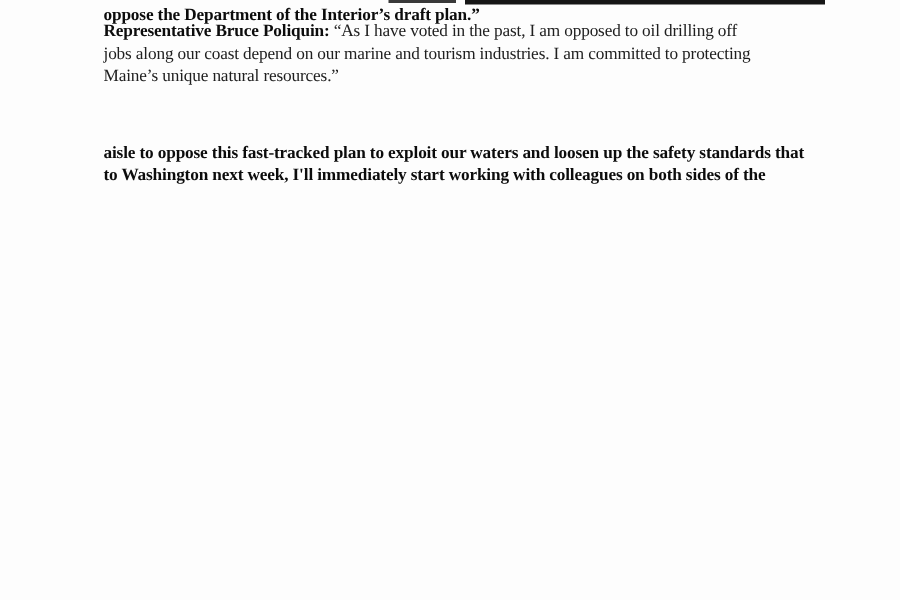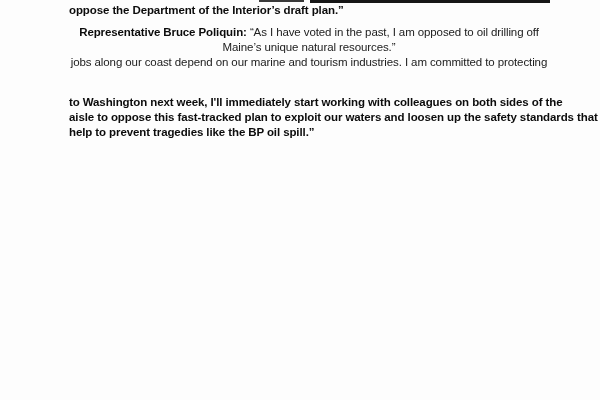--- a/index.html
+++ b/index.html
@@ -6,21 +6,21 @@
     margin: 0;
     padding: 0;
     background: #ffffff;
   }
   .page {
     position: relative;
     width: 600px;
     height: 400px;
     background: #fdfdfd;
     overflow: hidden;
-    font-family: Liberation Sans, sans-serif;
+    font-family: Liberation Serif, serif;
     color: #202020;
   }
   
   .cut-fragment .seg {
     position: absolute;
     top: 0;
     background: #161616;
     display: block;
   }
   .cut-fragment .seg1 { left: 259px; width: 45px; height: 2px; opacity: 0.85; }
@@ -35,44 +35,43 @@
   }
   .para .line {
     white-space: nowrap;
     height: 14.8px;
   }
   .bold, .para .speaker {
     font-weight: 700;
     color: #0c0c0c;
   }
   .p-cut     { top: 3px;  }
-  .p-poliquin{ top: 25px; text-align: center; }
+  .p-poliquin{ top: 14px; }
   .p-pingree { top: 95px; }
 </style>
 </head>
 <body>
 
 <div class="page">
 
   <div class="cut-fragment">
     <span class="seg seg1"></span>
     <span class="seg seg2"></span>
   </div>
 
   <div class="para p-cut bold">
     <div class="line">oppose the Department of the Interior’s draft plan.”</div>
   </div>
 
   <div class="para p-poliquin">
     <div class="line">
       <span class="speaker">Representative Bruce Poliquin:</span><span> “As I have voted in the past, I am opposed to oil drilling off</span>
     </div>
+    <div class="line">jobs along our coast depend on our marine and tourism industries. I am committed to protecting</div>
     <div class="line">Maine’s unique natural resources.”</div>
-    <div class="line">jobs along our coast depend on our marine and tourism industries. I am committed to protecting</div>
   </div>
 
   <div class="para p-pingree bold">
+    <div class="line">aisle to oppose this fast-tracked plan to exploit our waters and loosen up the safety standards that</div>
     <div class="line">to Washington next week, I'll immediately start working with colleagues on both sides of the</div>
-    <div class="line">aisle to oppose this fast-tracked plan to exploit our waters and loosen up the safety standards that</div>
-    <div class="line">help to prevent tragedies like the BP oil spill.”</div>
   </div>
 
 </div>
 
 </body></html>

